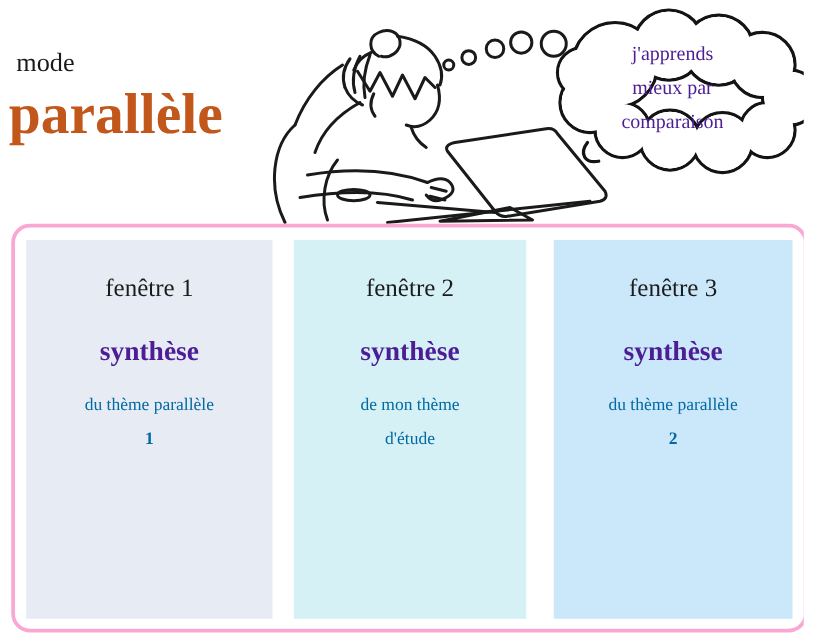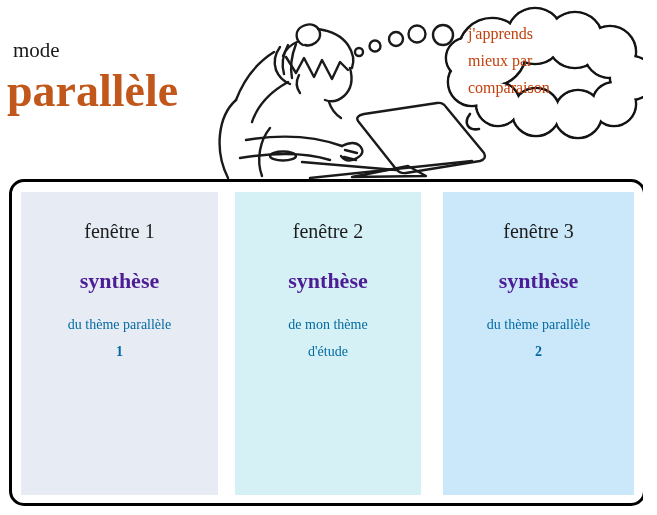--- a/index.html
+++ b/index.html
@@ -5,27 +5,27 @@
   html,body{margin:0;padding:0;background:#fff;}
   .stage{
     position:relative;width:643px;height:515px;background:#fff;overflow:hidden;
     font-family:Liberation Serif, serif;color:#161616;
   }
   
   .mode-label{position:absolute;left:13px;top:38px;font-size:21px;color:#1a1a1a;}
   .main-title{position:absolute;left:7px;top:64px;font-size:46px;font-weight:700;color:#c2571c;letter-spacing:0px;}
   .scene-svg{position:absolute;left:0;top:0;width:657px;height:179px;}
   .cloud-text{
-    position:absolute;left:468px;top:20px;width:140px;
-    font-size:16px;line-height:27px;color:#c2410c;white-space:pre-line;
+    position:absolute;left:468px;top:30px;width:140px;text-align:center;
+    font-size:16px;line-height:27px;color:#4c1d95;white-space:pre-line;
   }
   
   .board{
     position:absolute;left:9px;top:179px;width:637px;height:327px;
-    border:3px solid #000000;border-radius:15px;background:#fff;box-sizing:border-box;
+    border:3px solid #f9a8d4;border-radius:15px;background:#fff;box-sizing:border-box;
   }
   .panel{position:absolute;top:10px;height:303px;text-align:center;}
   .panel.p1{left:9px;width:197px;}
   .panel.p2{left:223px;width:186px;}
   .panel.p3{left:431px;width:191px;}
   .window-label{margin-top:28px;font-size:20px;color:#1c1c1c;}
   .synthese{margin-top:25px;font-size:22px;font-weight:700;color:#4c1d95;}
   .theme{margin-top:17px;font-size:14px;line-height:27px;color:#0369a1;}
   .theme-emphasis{font-weight:700;}
   .theme-emphasis.plain{font-weight:400;}

